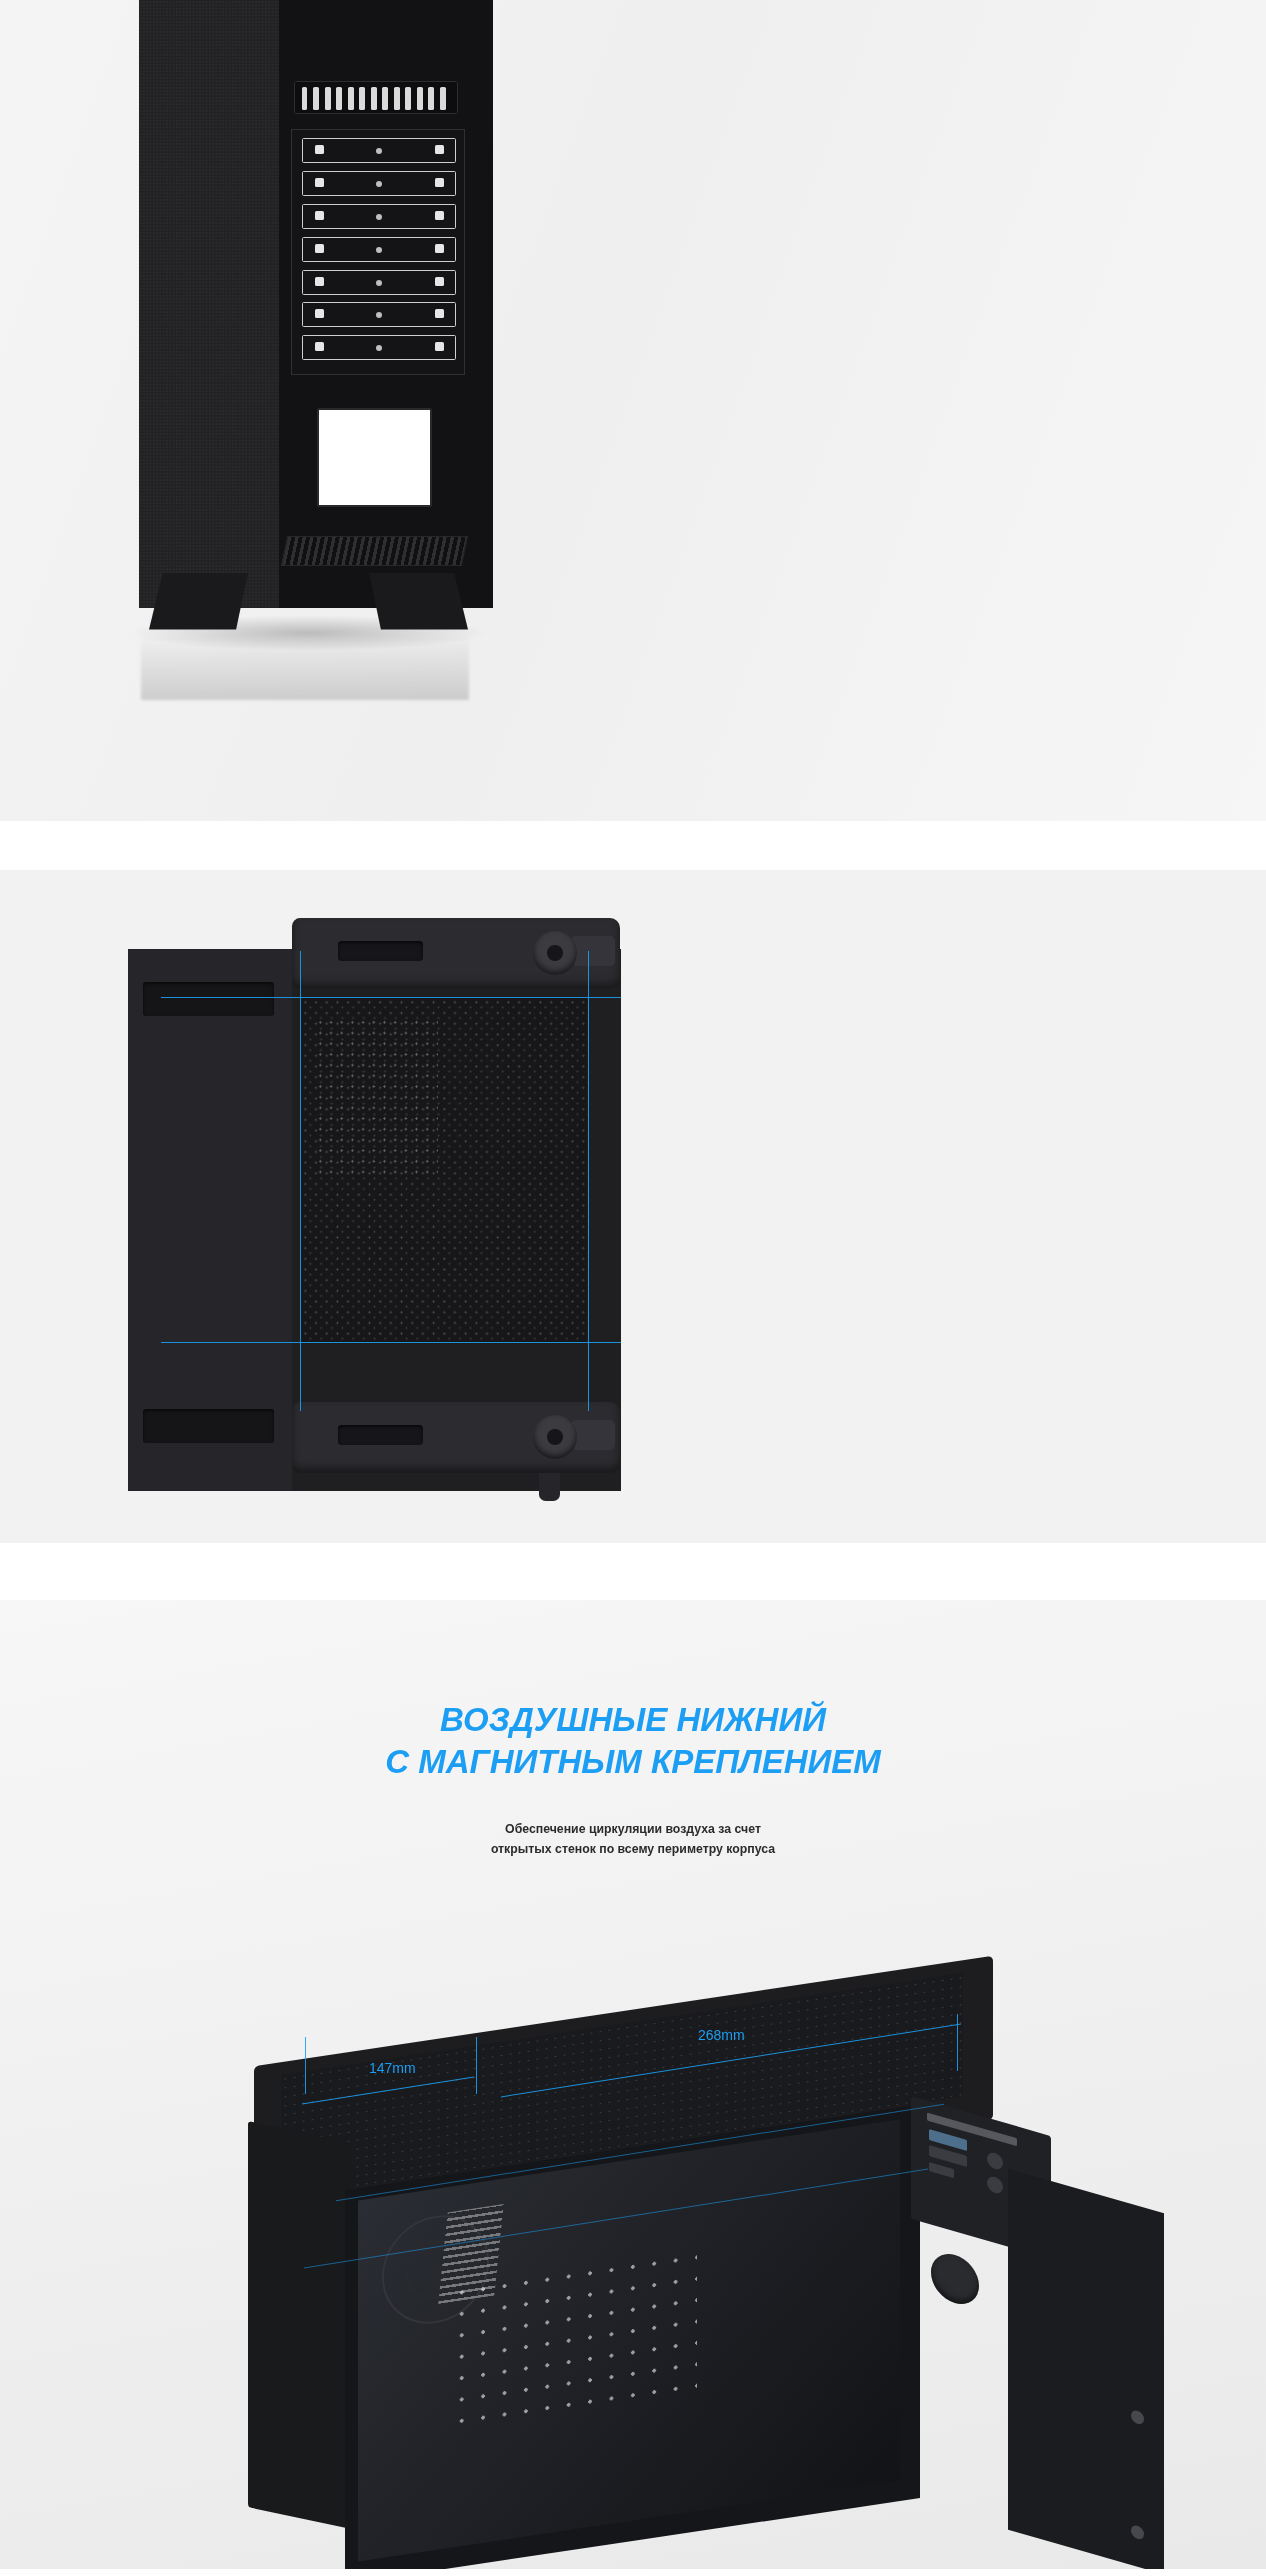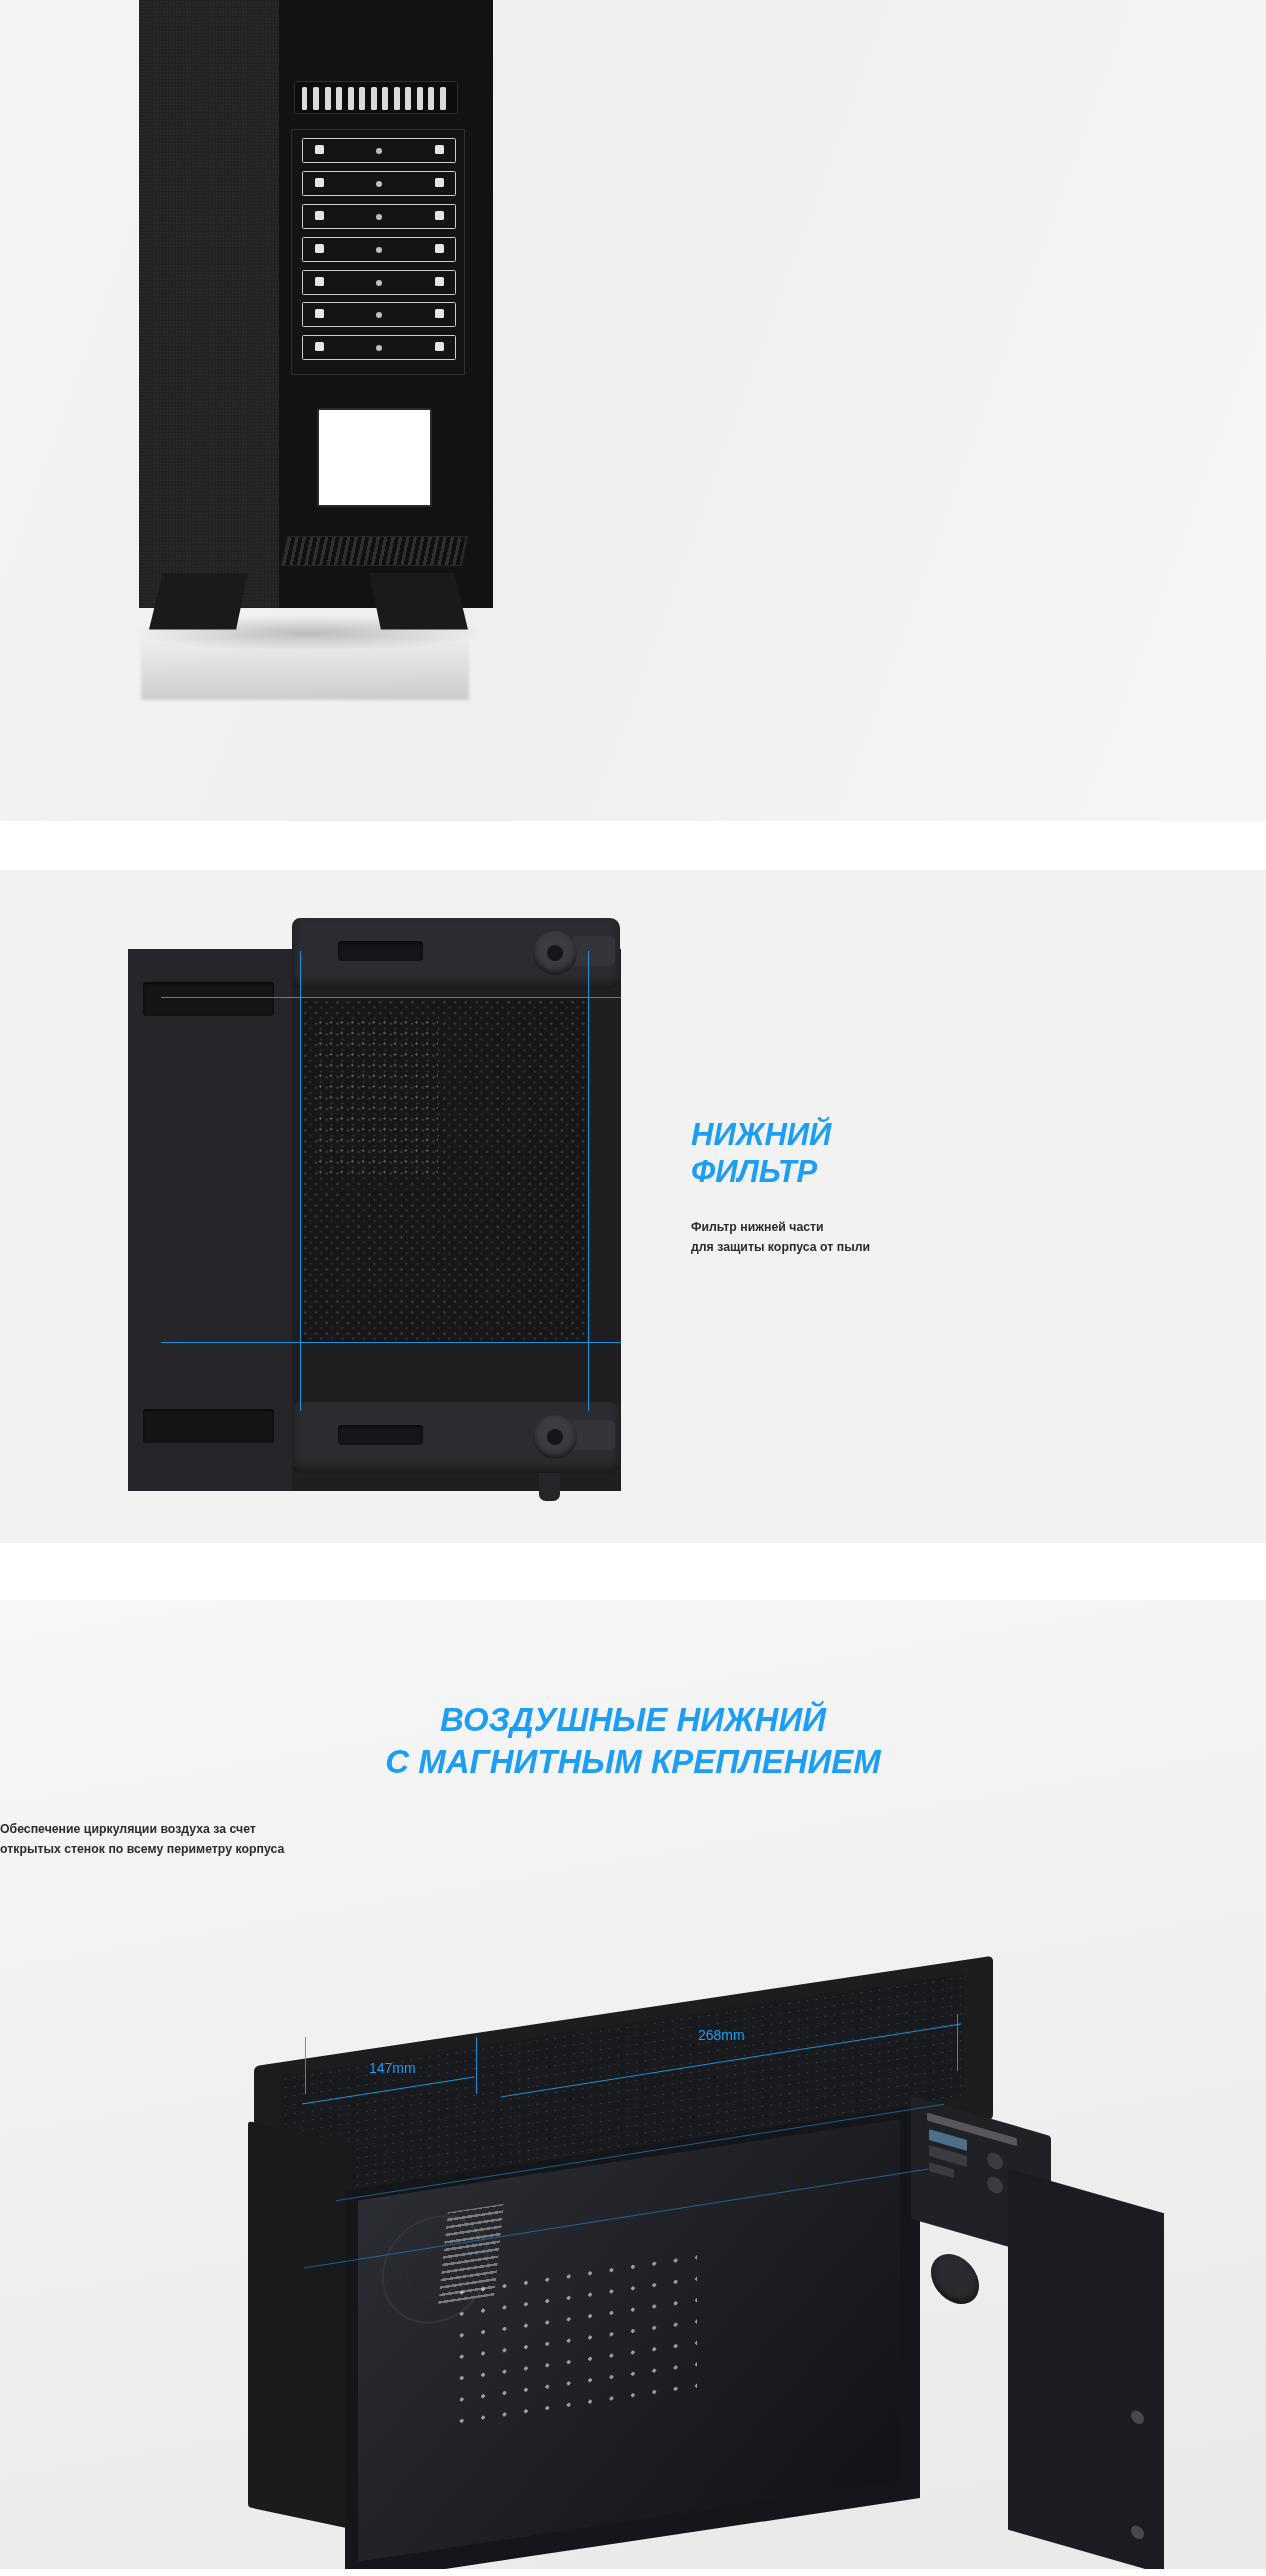--- a/index.html
+++ b/index.html
@@ -317,20 +317,21 @@
     font-weight: bold;
     font-style: italic;
     line-height: 1.28;
     margin: 0;
     white-space: pre-line;
   }
   .sec3 .sub {
     position: absolute;
     left: 0; top: 220px;
     width: 1266px;
+    text-align: center;
     color: #2b2b2b;
     font-size: 12.3px;
     font-weight: bold;
     line-height: 1.6;
     margin: 0;
     white-space: pre-line;
   }
   .case3-wrap {
     position: absolute;
     left: 205px; top: 345px;
@@ -542,26 +543,20 @@
         <div class="c2-knob"></div>
       </div>
       <div class="c2-stub"></div>
 
       <div class="gline h" style="left:33px; top:79px; width:460px;"></div>
       <div class="gline h" style="left:33px; top:424px; width:460px;"></div>
       <div class="gline v" style="left:172px; top:33px; height:460px;"></div>
       <div class="gline v" style="left:460px; top:33px; height:460px;"></div>
     </div>
 
-    <div class="txtblock">
-      <h2 class="heading">НИЖНИЙ
-ФИЛЬТР</h2>
-      <p class="sub">Фильтр нижней части
-для защиты корпуса от пыли</p>
-    </div>
   </div>
 
   <div class="gap" style="height:57px"></div>
 
   <div class="section sec3">
 
     <h2 class="heading">ВОЗДУШНЫЕ НИЖНИЙ
 С МАГНИТНЫМ КРЕПЛЕНИЕМ</h2>
     <p class="sub">Обеспечение циркуляции воздуха за счет
 открытых стенок по всему периметру корпуса</p>

